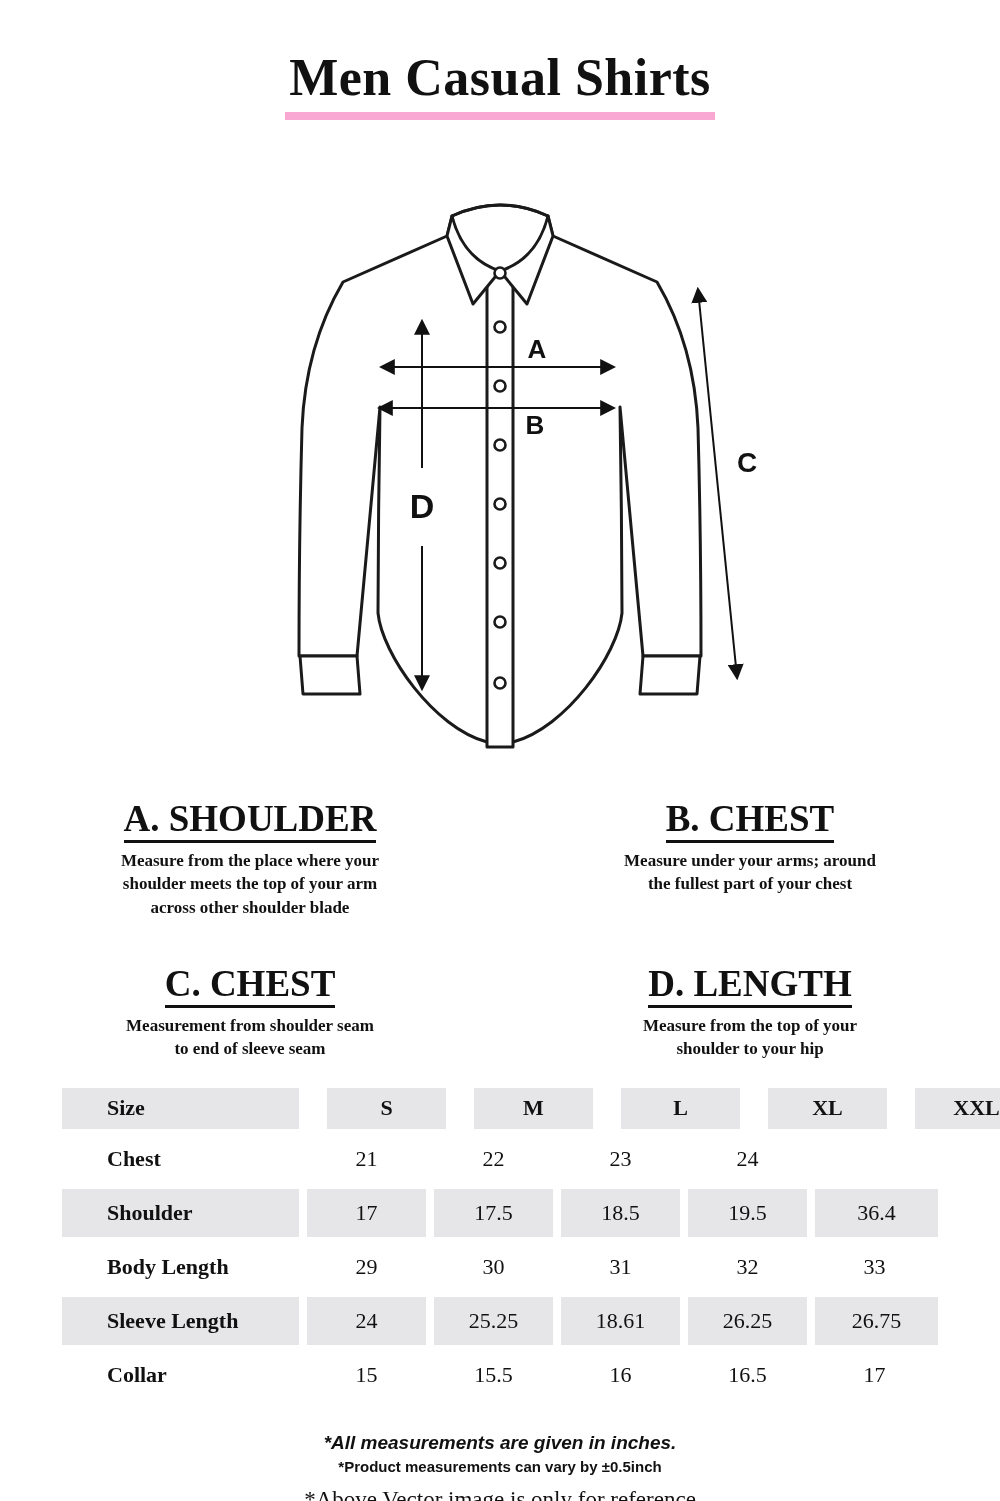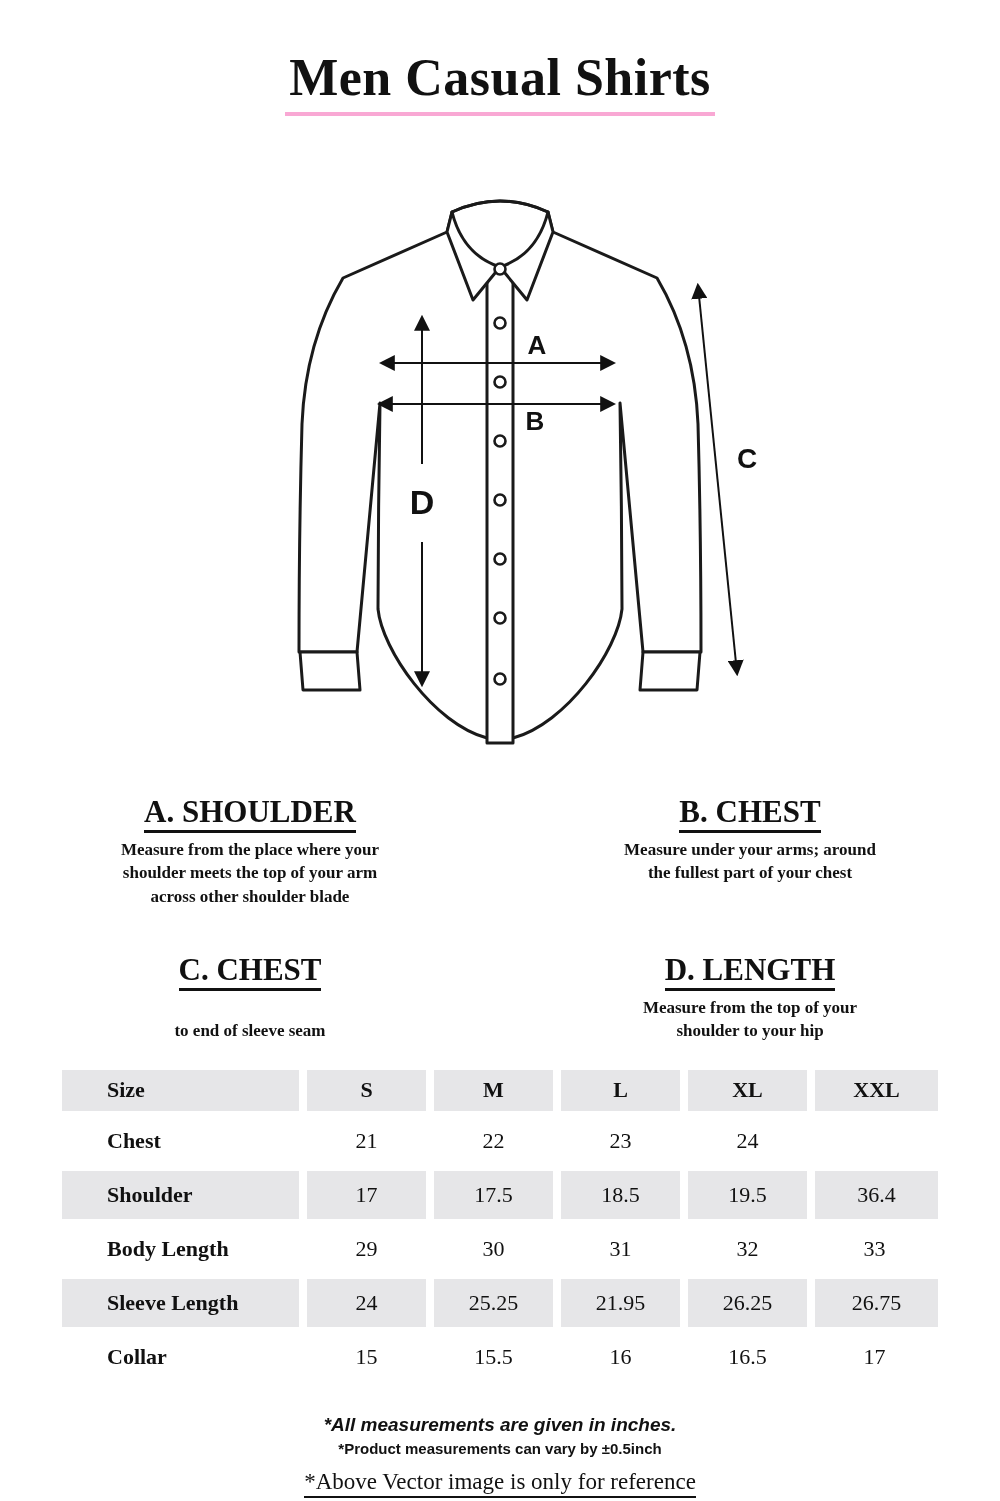--- a/index.html
+++ b/index.html
@@ -4,37 +4,37 @@
 <style>
   html,body{margin:0;padding:0;background:#fff;}
   body{
     width:1000px;height:1501px;position:relative;overflow:hidden;
     color:#111;font-family:"Liberation Serif",serif;
   }
   
   .title-wrap{text-align:center;padding-top:50px;}
   .title-text{
     display:inline-block;font-size:52px;font-weight:700;line-height:1.08;
-    border-bottom:4px solid #f9a8d4;padding:0 4px 6px 4px;letter-spacing:.5px;
+    border-bottom:8px solid #f9a8d4;padding:0 4px 6px 4px;letter-spacing:.5px;
   }
   
   .shirt-wrap{width:500px;height:620px;margin:50px 0 0 270px;}
   
   .guides{display:grid;grid-template-columns:1fr 1fr;width:1000px;margin-top:8px;}
   .guide{text-align:center;}
   .guide.row2{margin-top:44px;}
   .guide h2{
-    font-size:31px;font-weight:700;margin:0 0 8px 0;line-height:1.15;
+    font-size:37px;font-weight:700;margin:0 0 8px 0;line-height:1.15;
   }
   .guide h2 span{border-bottom:3px solid #111;padding-bottom:1px;}
   .guide p{font-size:17px;font-weight:700;line-height:1.38;margin:0;}
   
   .size-table{width:876px;margin:24px auto 0 auto;}
   .trow{display:grid;grid-template-columns:241px 127px 127px 127px 127px 127px;}
-  .trow.h{height:47px;}
+  .trow.h{height:47px;gap:20px;}
   .trow.d{height:54px;}
   .cell{
     display:flex;align-items:center;justify-content:center;
     font-size:22px;font-weight:400;
   }
   .cell.lab{justify-content:flex-start;padding-left:45px;font-weight:700;}
   .cell.hd{font-weight:700;}
   .trow.g .cell{
     background:#e6e6e8;
     border-left:4px solid #fff;border-right:4px solid #fff;
@@ -136,21 +136,21 @@
   <div class="guide">
     <h2><span>B. CHEST</span></h2>
     <p>
       <span>Measure under your arms; around</span><br>
       <span>the fullest  part of your chest</span>
     </p>
   </div>
   <div class="guide row2">
     <h2><span>C. CHEST</span></h2>
     <p>
-      <br>
+      <span>Measurement from shoulder seam</span><br>
       <span>to end of sleeve seam</span>
     </p>
   </div>
   <div class="guide row2">
     <h2><span>D. LENGTH</span></h2>
     <p>
       <span>Measure from the top of your</span><br>
       <span>shoulder to your hip</span>
     </p>
   </div>
@@ -185,21 +185,21 @@
     <div class="cell">29</div>
     <div class="cell">30</div>
     <div class="cell">31</div>
     <div class="cell">32</div>
     <div class="cell">33</div>
   </div>
   <div class="trow d g">
     <div class="cell lab">Sleeve Length</div>
     <div class="cell">24</div>
     <div class="cell">25.25</div>
-    <div class="cell">21.95</div>
+    <div class="cell">18.61</div>
     <div class="cell">26.25</div>
     <div class="cell">26.75</div>
   </div>
   <div class="trow d">
     <div class="cell lab">Collar</div>
     <div class="cell">15</div>
     <div class="cell">15.5</div>
     <div class="cell">16</div>
     <div class="cell">16.5</div>
     <div class="cell">17</div>

